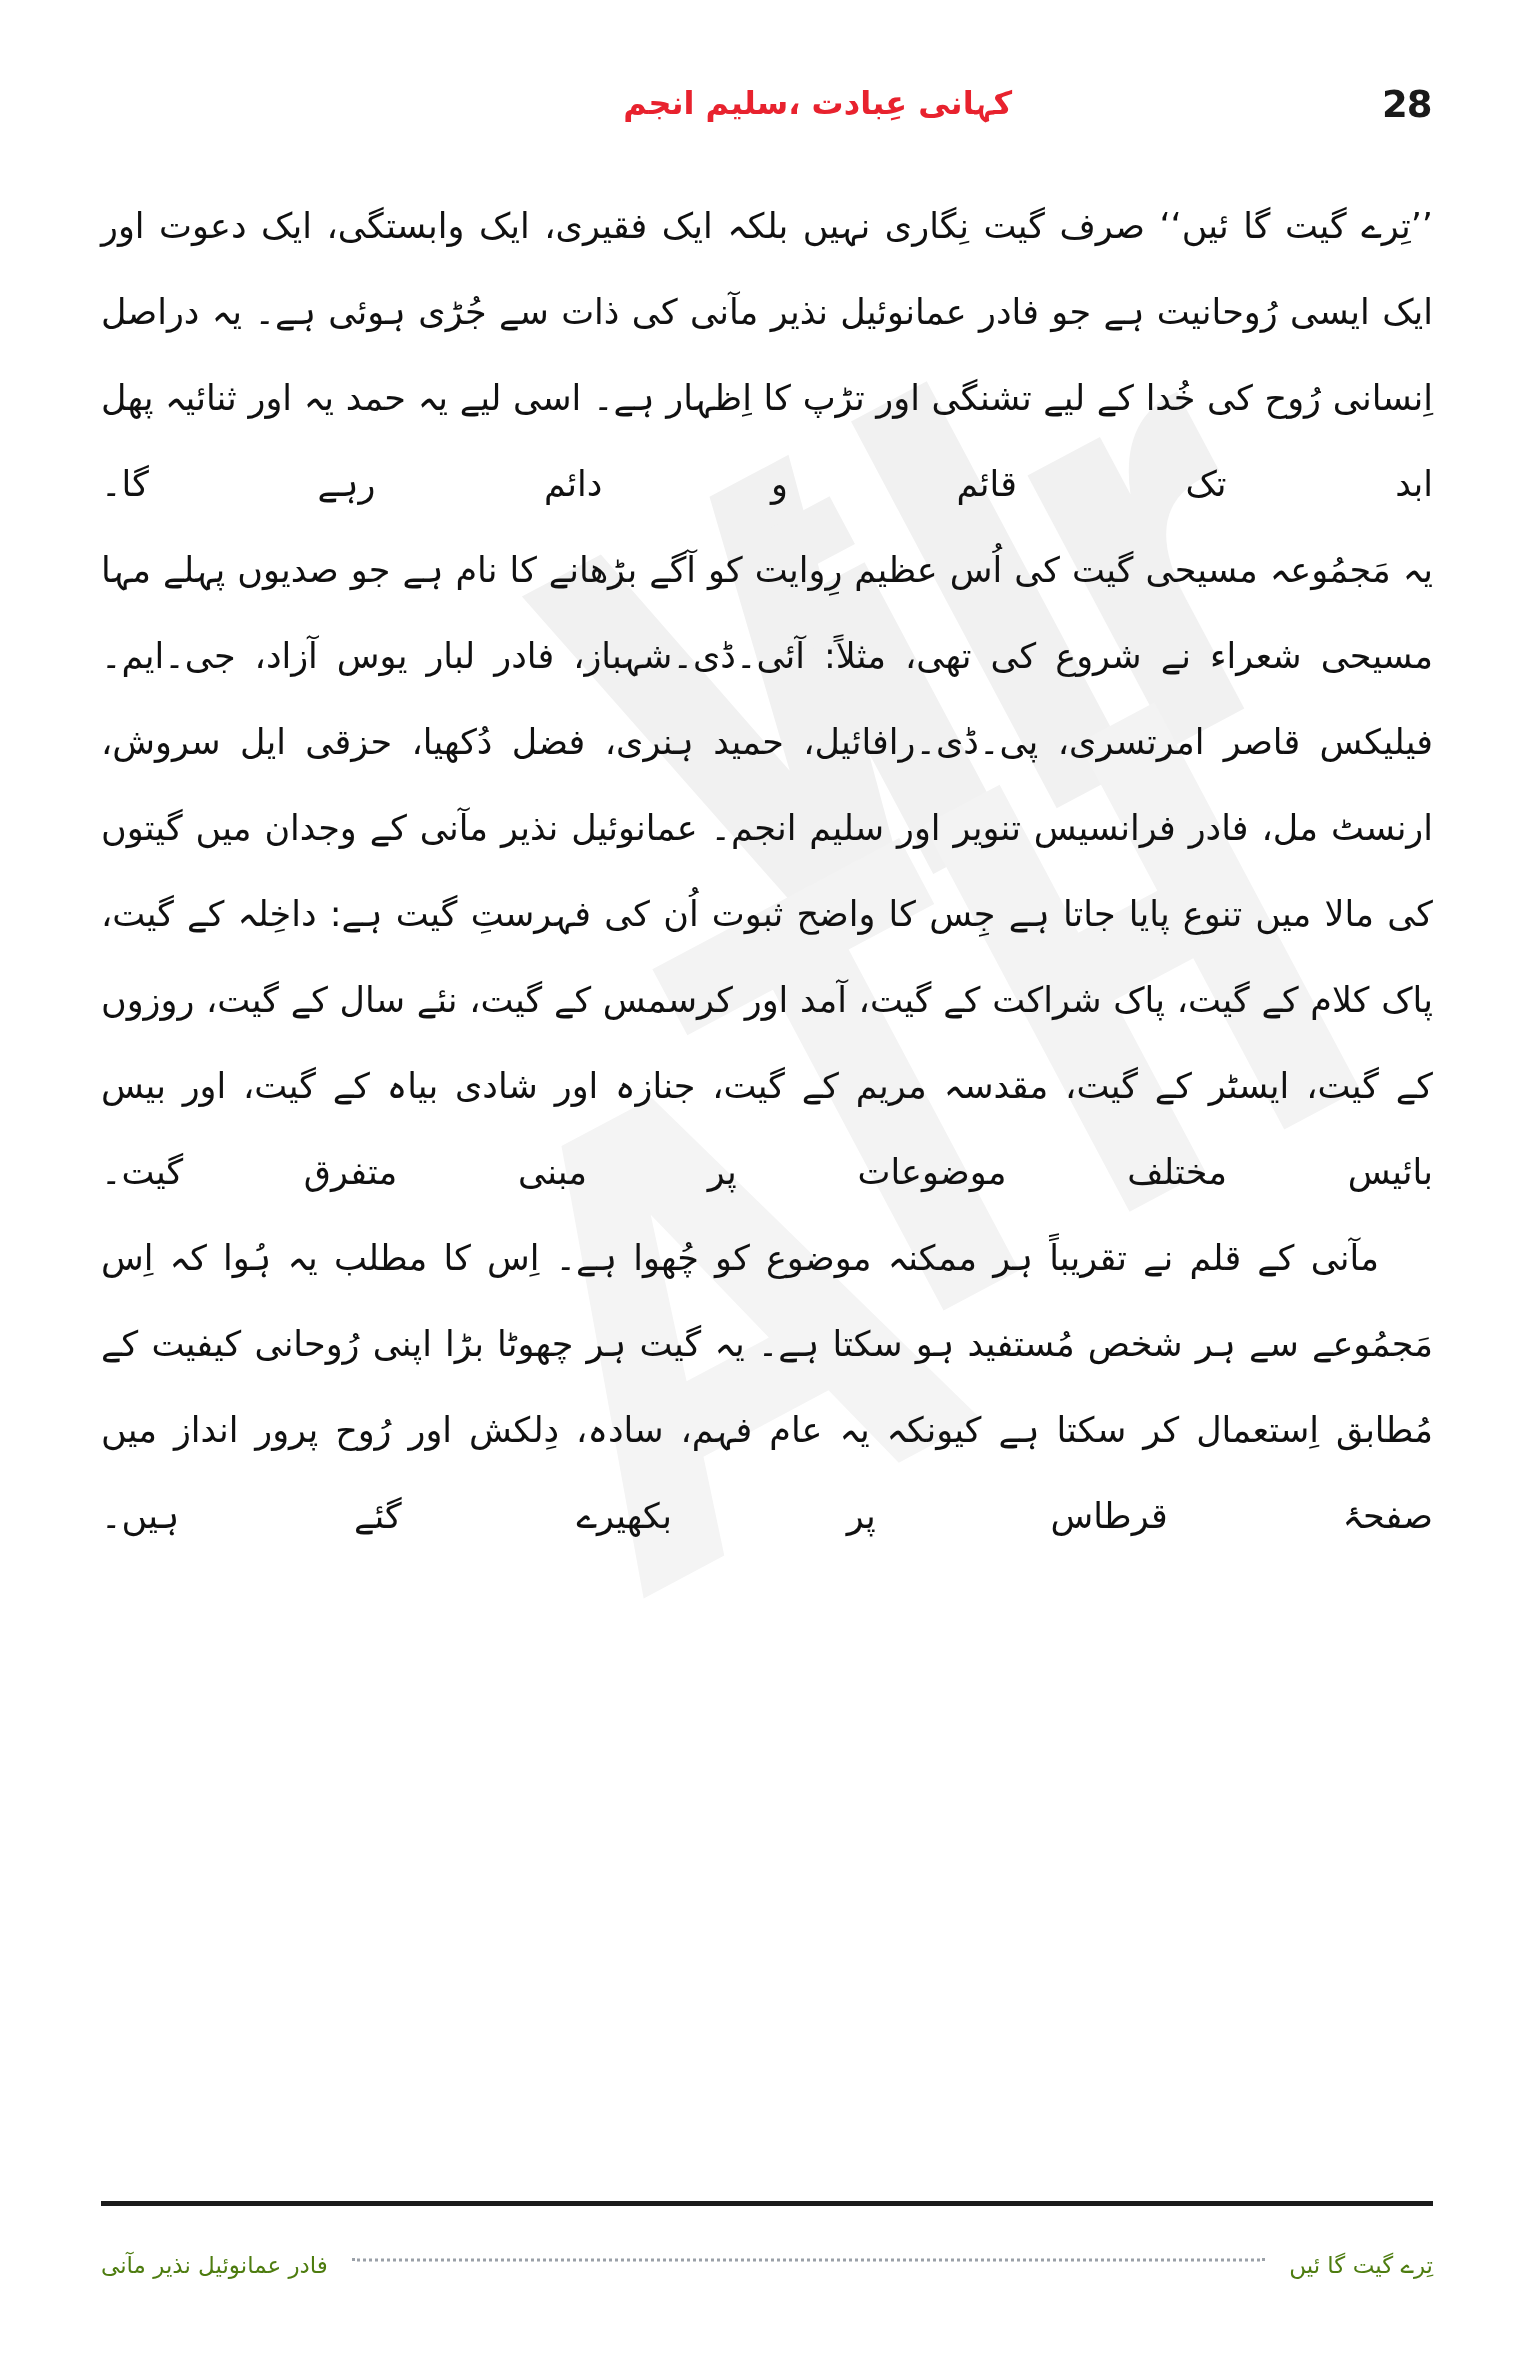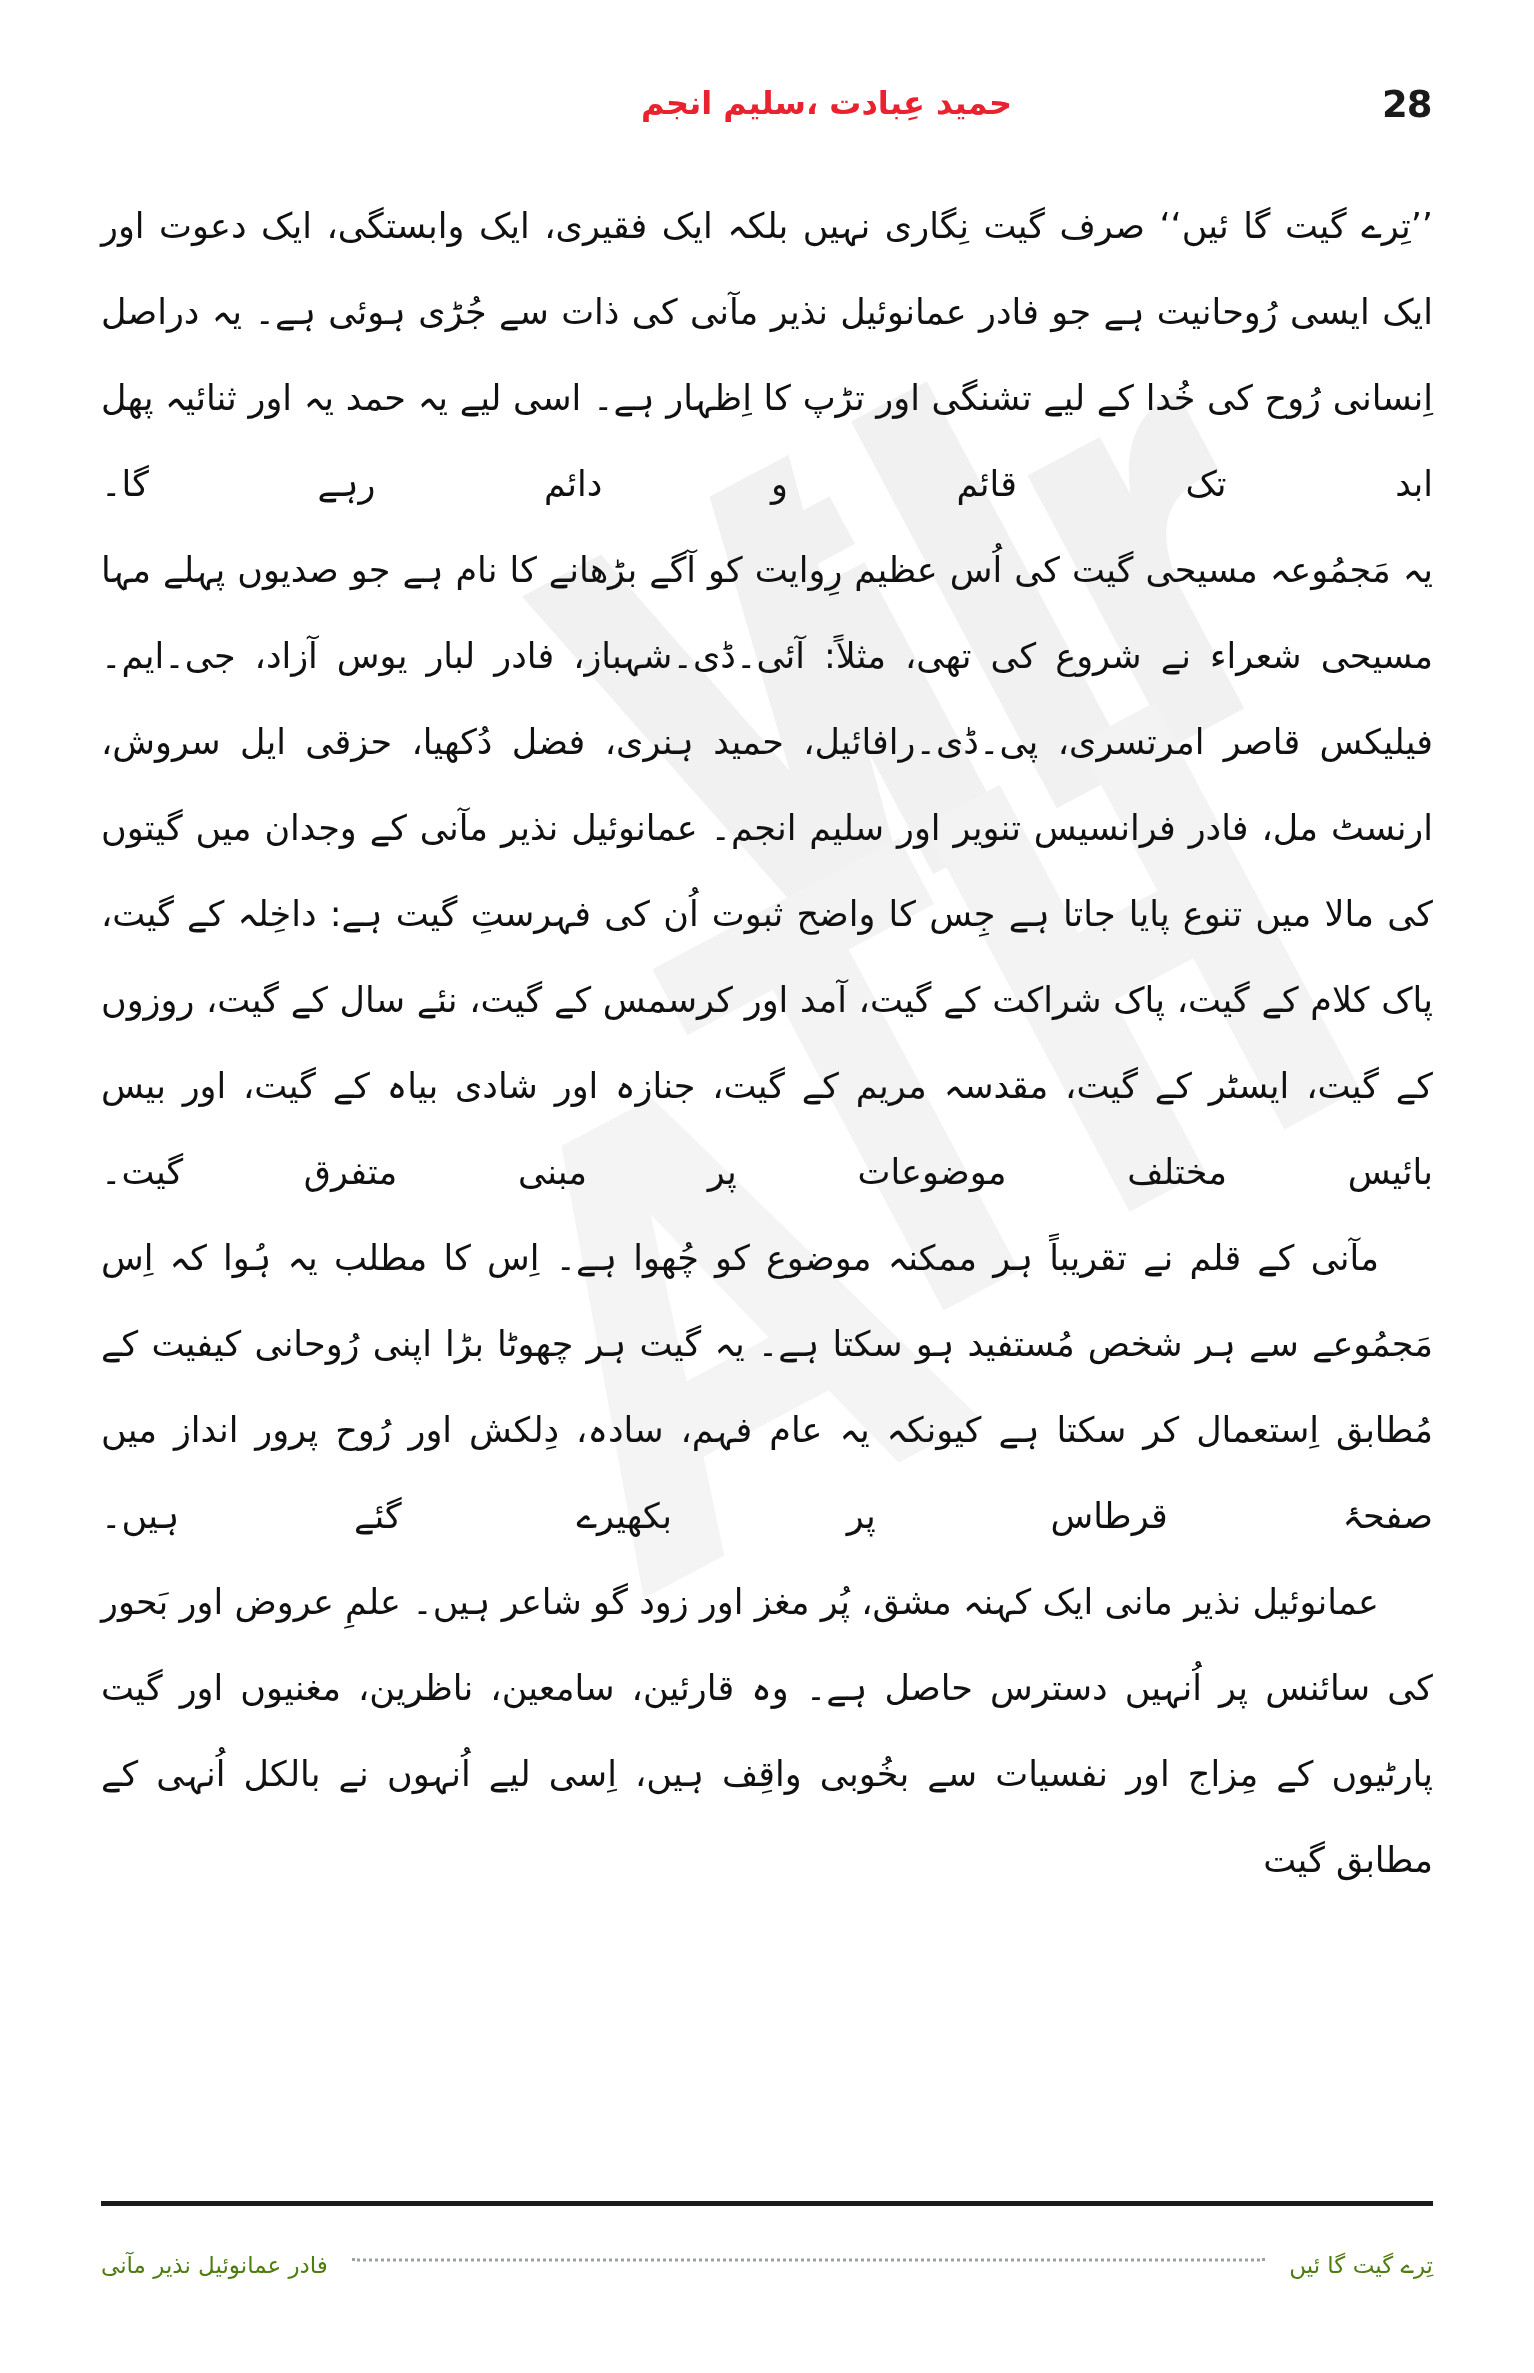--- a/index.html
+++ b/index.html
@@ -158,28 +158,27 @@
         <path d="M330,0 h92 v180 h96 v-180 h92 v470 h-92 v-208 h-96 v208 h-92 z"></path>
       </g>
       <g fill="#f4f4f4" transform="translate(470,1300) rotate(-28)">
         <path d="M0,470 l150,-470 h110 l150,470 h-100 l-30,-104 h-152 l-30,104 z M150,286 h100 l-50,-176 z"></path>
       </g>
     </svg>
   </div>
 
   <div class="page-header">
     <div class="page-number">28</div>
-    <div class="header-title">حمید عِبادت ،سلیم انجم</div>
+    <div class="header-title">کہانی عِبادت ،سلیم انجم</div>
   </div>
 
   <div class="body-text">
     <p>’’تِرے گیت گا ئیں‘‘ صرف گیت نِگاری نہیں بلکہ ایک فقیری، ایک وابستگی، ایک دعوت اور ایک ایسی رُوحانیت ہے جو فادر عمانوئیل نذیر مآنی کی ذات سے جُڑی ہوئی ہے۔ یہ دراصل اِنسانی رُوح کی خُدا کے لیے تشنگی اور تڑپ کا اِظہار ہے۔ اسی لیے یہ حمد یہ اور ثنائیہ پھل ابد تک قائم و دائم رہے گا۔</p>
     <p>یہ مَجمُوعہ مسیحی گیت کی اُس عظیم رِوایت کو آگے بڑھانے کا نام ہے جو صدیوں پہلے مہا مسیحی شعراء نے شروع کی تھی، مثلاً: آئی۔ڈی۔شہباز، فادر لبار یوس آزاد، جی۔ایم۔فیلیکس قاصر امرتسری، پی۔ڈی۔رافائیل، حمید ہنری، فضل دُکھیا، حزقی ایل سروش، ارنسٹ مل، فادر فرانسیس تنویر اور سلیم انجم۔ عمانوئیل نذیر مآنی کے وجدان میں گیتوں کی مالا میں تنوع پایا جاتا ہے جِس کا واضح ثبوت اُن کی فہرستِ گیت ہے: داخِلہ کے گیت، پاک کلام کے گیت، پاک شراکت کے گیت، آمد اور کرسمس کے گیت، نئے سال کے گیت، روزوں کے گیت، ایسٹر کے گیت، مقدسہ مریم کے گیت، جنازہ اور شادی بیاہ کے گیت، اور بیس بائیس مختلف موضوعات پر مبنی متفرق گیت۔</p>
     <p class="indent">مآنی کے قلم نے تقریباً ہر ممکنہ موضوع کو چُھوا ہے۔ اِس کا مطلب یہ ہُوا کہ اِس مَجمُوعے سے ہر شخص مُستفید ہو سکتا ہے۔ یہ گیت ہر چھوٹا بڑا اپنی رُوحانی کیفیت کے مُطابق اِستعمال کر سکتا ہے کیونکہ یہ عام فہم، سادہ، دِلکش اور رُوح پرور انداز میں صفحۂ قرطاس پر بکھیرے گئے ہیں۔</p>
-    <p class="indent last-left">عمانوئیل نذیر مانی ایک کہنہ مشق، پُر مغز اور زود گو شاعر ہیں۔ علمِ عروض اور بَحور کی سائنس پر اُنہیں دسترس حاصل ہے۔ وہ قارئین، سامعین، ناظرین، مغنیوں اور گیت پارٹیوں کے مِزاج اور نفسیات سے بخُوبی واقِف ہیں، اِسی لیے اُنہوں نے بالکل اُنہی کے مطابق گیت</p>
   </div>
 
   <div class="footer-rule"></div>
 
   <div class="page-footer">
     <div class="footer-text">تِرے گیت گا ئیں</div>
     <div class="footer-dots"></div>
     <div class="footer-text">فادر عمانوئیل نذیر مآنی</div>
   </div>
 

